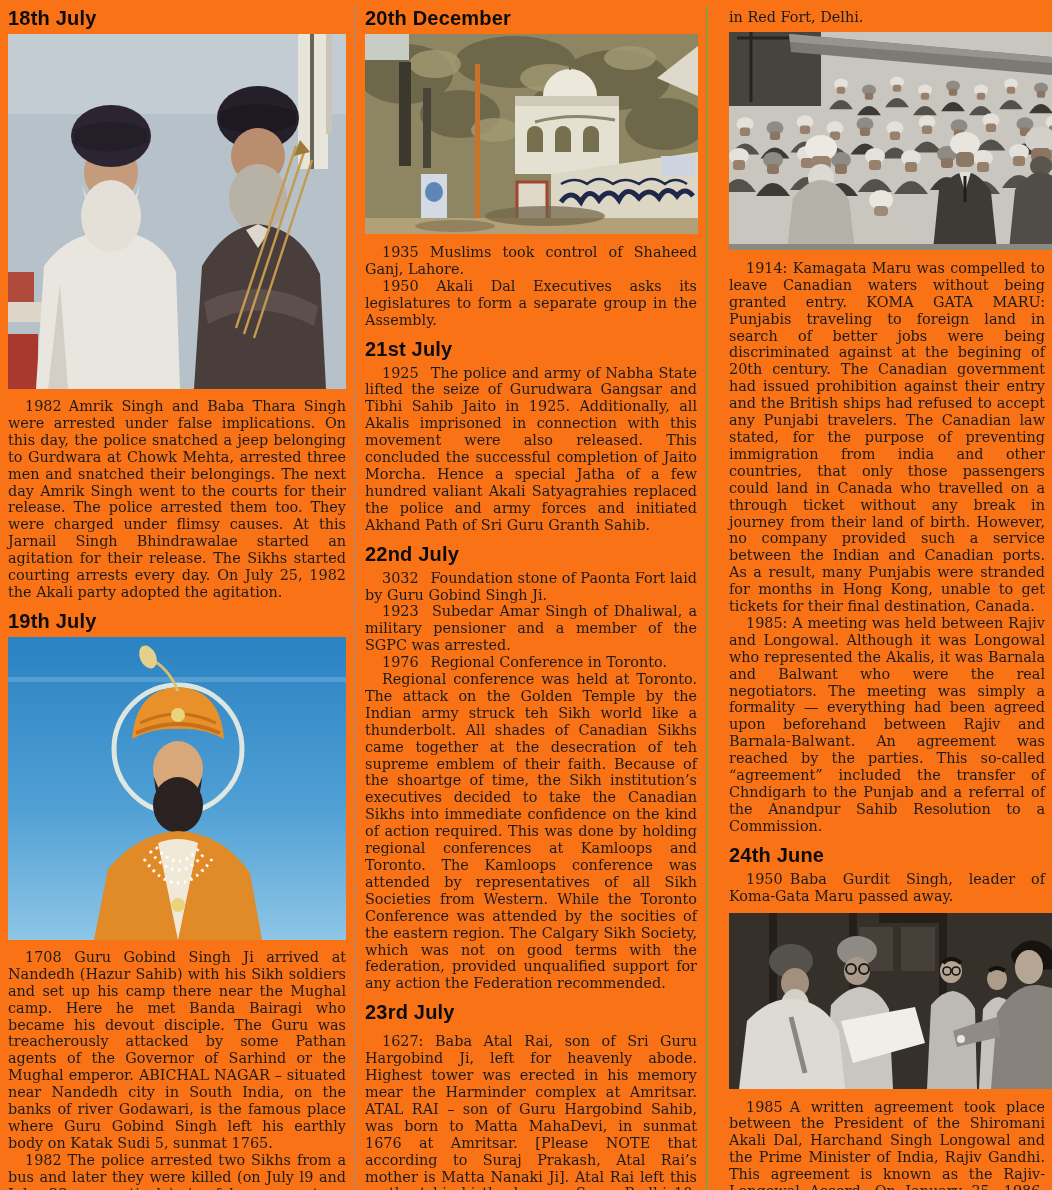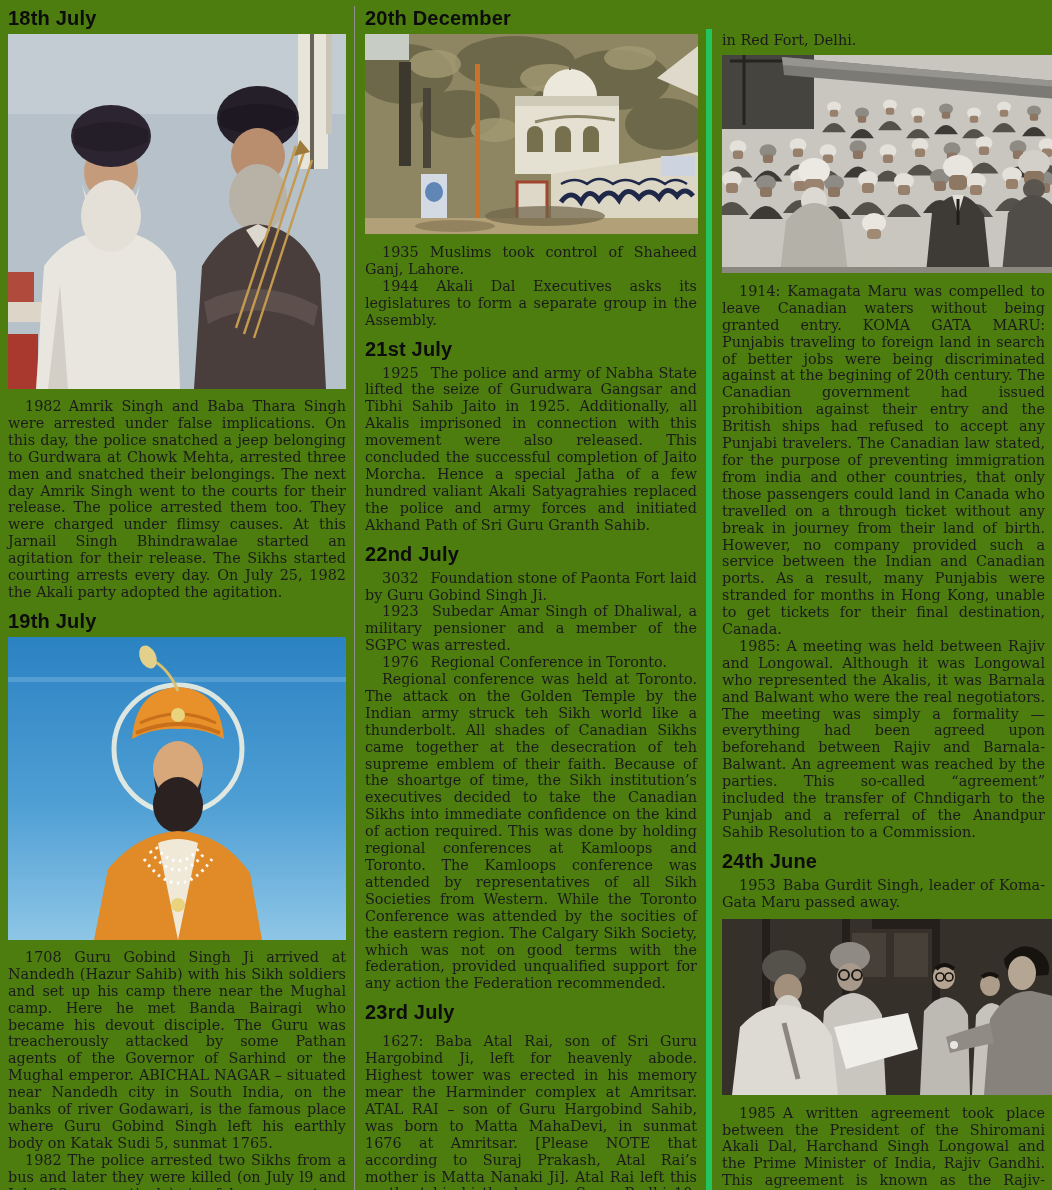--- a/index.html
+++ b/index.html
@@ -1,27 +1,27 @@
 <!DOCTYPE html>
 <html><head>
 <meta charset="utf-8">
 <style>
   * { box-sizing: border-box; }
   html,body { margin:0; padding:0; background:#ffffff; }
   .page {
     position:relative; width:1052px; height:1190px; margin:0 auto;
-    background:#4d7c0f; overflow:hidden;
+    background:#f97316; overflow:hidden;
     padding:6px 5px 0 8px;
     display:flex;
     font-family:"DejaVu Serif","Liberation Serif",serif;
     color:#1b1b1b;
   }
   .col { width:346px; padding-right:8px; }
   .col.c2 { width:352px; border-left:1px solid #8f8f8f; padding-left:10px; padding-right:9px; }
-  .col.c3 { width:341px; border-left:6px solid #22c55e; padding-left:10px; padding-right:2px;margin-top:23px; }
+  .col.c3 { width:341px; border-left:1px solid #22c55e; padding-left:22px; padding-right:2px; }
   .h {
     font-family:"Liberation Sans","DejaVu Sans",sans-serif;
     font-weight:bold; font-size:20px; line-height:1.05;
     color:#0c0c0c; margin:10px 0 5px 0; letter-spacing:.2px;
   }
   .h.first { margin-top:2px; }
   .p {
     font-size:14.4px; line-height:16.9px; text-align:justify;
     text-indent:17px; margin:0;
   }
@@ -173,21 +173,21 @@
 
         <path d="M292 44 L333 12 L333 62 Z" fill="#ded9ca"></path>
 
         <rect x="0" y="184" width="333" height="16" fill="#b2a078"></rect>
         <ellipse cx="180" cy="182" rx="60" ry="10" fill="#6f6448" opacity=".7"></ellipse>
         <ellipse cx="90" cy="192" rx="40" ry="6" fill="#8a7c58" opacity=".8"></ellipse>
       </svg>
     </figure>
 
     <p class="p">1935 Muslims took control of Shaheed Ganj, Lahore.</p>
-    <p class="p">1944 Akali Dal Executives asks its legislatures to form a separate group in the Assembly.</p>
+    <p class="p">1950 Akali Dal Executives asks its legislatures to form a separate group in the Assembly.</p>
 
     <div class="h">21st July</div>
     <p class="p">1925  The police and army of Nabha State lifted the seize of Gurudwara Gangsar and Tibhi Sahib Jaito in 1925. Additionally, all Akalis imprisoned in connection with this movement were also released. This concluded the successful completion of Jaito Morcha. Hence a special Jatha of a few hundred valiant Akali Satyagrahies replaced the police and army forces and initiated Akhand Path of Sri  Guru Granth Sahib.</p>
 
     <div class="h">22nd July</div>
     <p class="p">3032  Foundation stone of Paonta Fort laid by Guru Gobind Singh Ji.</p>
     <p class="p">1923  Subedar Amar Singh of Dhaliwal, a military pensioner and a member of the SGPC was arrested.</p>
     <p class="p">1976  Regional Conference in Toronto.</p>
     <p class="p">Regional conference was held at Toronto. The attack on the Golden Temple by the Indian army struck teh Sikh world like a thunderbolt. All shades of Canadian Sikhs came together at the desecration of teh supreme emblem of their faith. Because of the shoartge of time, the Sikh institution’s executives decided to take the Canadian Sikhs into immediate confidence on the kind of action required. This was done by holding regional conferences at Kamloops and Toronto. The Kamloops conference was attended by representatives of all Sikh Societies from Western. While the Toronto Conference was attended by the socities of the eastern region. The Calgary Sikh Society, which was not on good terms with the federation, provided unqualified support for any action the Federation recommended.</p>
 
@@ -284,21 +284,21 @@
           <path d="M280 218 L286 158 Q300 140 312 140 Q328 142 335 158 L335 218 Z" fill="#504d48"></path>
         </g>
         <rect x="0" y="212" width="335" height="6" fill="#8b8880"></rect>
       </svg>
     </figure>
 
     <p class="p gt">1914: Kamagata Maru was compelled to leave Canadian waters without being granted entry. KOMA GATA MARU: Punjabis traveling to foreign land in search of better jobs were being discriminated against at the begining of 20th century. The Canadian government had issued prohibition against their entry and the British ships had refused to accept any Punjabi travelers. The Canadian law stated, for the purpose of preventing immigration from india and other countries, that only those passengers could land in Canada who travelled on a through ticket without any break in journey from their land of birth. However, no company provided such a service between the Indian and Canadian ports. As a result, many Punjabis were stranded for months in Hong Kong, unable to get tickets for their final destination, Canada.</p>
     <p class="p">1985: A meeting was held between Rajiv and Longowal. Although it was Longowal who represented the Akalis, it was Barnala and Balwant who were the real negotiators. The meeting was simply a formality — everything had been agreed upon beforehand between Rajiv and Barnala-Balwant. An agreement was reached by the parties. This so-called “agreement” included the transfer of Chndigarh to the Punjab and a referral of the Anandpur Sahib Resolution to a Commission.</p>
 
     <div class="h">24th June</div>
-    <p class="p">1953 Baba Gurdit Singh, leader of  Koma-Gata Maru passed away.</p>
+    <p class="p">1950 Baba Gurdit Singh, leader of  Koma-Gata Maru passed away.</p>
 
     <figure style="margin-top:8px">
       <svg width="335" height="176" viewBox="0 0 335 176">
         <rect width="335" height="176" fill="#35302a"></rect>
         <g fill="#241f1b">
           <rect x="40" y="0" width="8" height="176"></rect>
             <rect x="120" y="0" width="8" height="100"></rect>
           <rect x="210" y="0" width="8" height="90"></rect>
             <rect x="150" y="0" width="60" height="10"></rect>
         </g>

